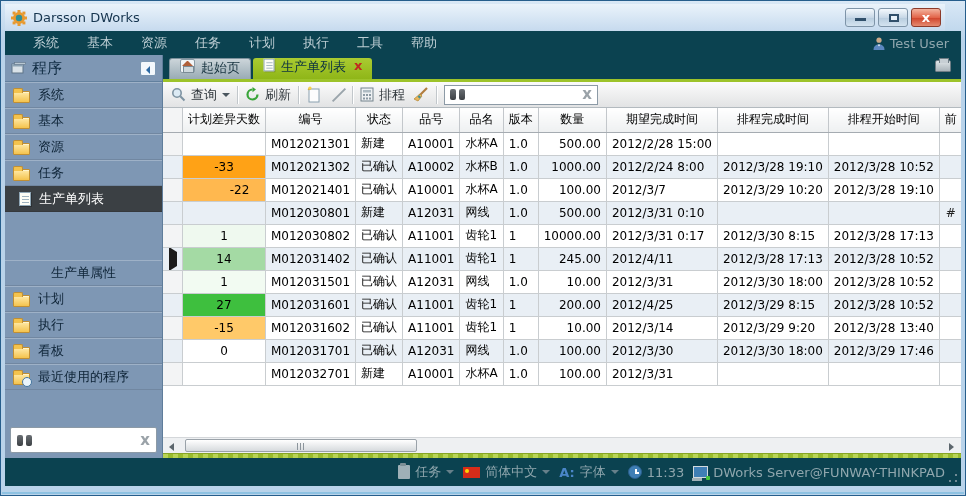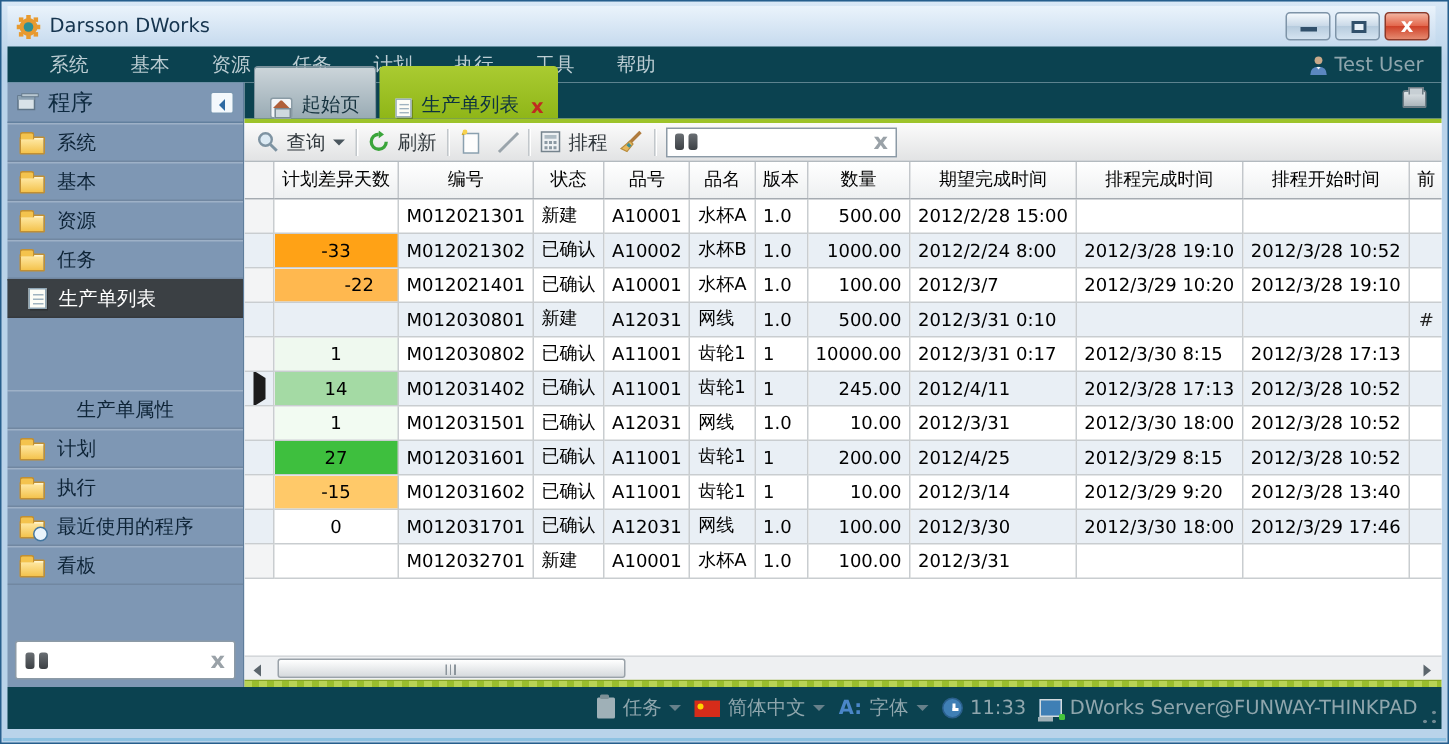--- a/index.html
+++ b/index.html
@@ -7,21 +7,21 @@
     font-family:"DejaVu Sans","Liberation Sans",sans-serif; }
   body { position:relative; background:#b9d3ea; }
 
   
   .frame { position:absolute; inset:0; border:1px solid #265e8c;
     background:linear-gradient(180deg,#d9e8f6,#b9d3ea 40px,#b9d3ea); }
   .frame::after { content:""; position:absolute; left:1px; right:1px; bottom:1px; height:2px;
     background:#8ec2e2; }
 
   
-  .titlebar { position:absolute; left:4px; top:3px; right:8px; height:27px;
+  .titlebar { position:absolute; left:4px; top:3px; right:20px; height:27px;
     display:flex; align-items:center; padding-left:6px;
     background:linear-gradient(180deg,#eaf3fb,#c6daee); }
   .title-text { font-size:13px; color:#15344e; margin-left:6px; }
   .win-btns { position:absolute; right:4px; top:4px; display:flex; gap:3px; }
   .win-btn { width:30px; height:19px; border:1px solid #7e94a8; border-radius:3px;
     background:linear-gradient(180deg,#f4f9fd,#c8d8e7 50%,#b6cbdd 50%,#d4e3f0);
     position:relative; cursor:pointer; }
   .win-btn.close { background:linear-gradient(180deg,#f3b39e,#e2654a 50%,#cf4128 50%,#e58a70);
     border-color:#8c3a2a; }
   .glyph-min { position:absolute; left:9px; bottom:5px; width:11px; height:3px; background:#31506b; }
@@ -77,21 +77,21 @@
   .icon-binocular { position:relative; width:15px; height:11px; flex:none; }
   .icon-binocular::before, .icon-binocular::after { content:""; position:absolute; top:0; width:6px;
     height:11px; background:linear-gradient(180deg,#6a6f74,#3c4044); border-radius:2px; }
   .icon-binocular::before { left:0; } .icon-binocular::after { right:0; }
 
   
   .main { position:absolute; left:162px; top:54px; right:4px; height:403px; background:#fff;
     display:flex; flex-direction:column; }
   .tabbar { height:24px; background:#0b4250; position:relative; display:flex; align-items:flex-end;
     padding-left:6px; gap:2px; flex:none; }
-  .tab { height:35px; border-radius:3px 3px 0 0; display:flex; align-items:flex-end; gap:6px;
+  .tab { height:21px; border-radius:3px 3px 0 0; display:flex; align-items:flex-start; gap:6px;
     padding:0 10px; font-size:13px; cursor:pointer; }
   .tab.inactive { background:linear-gradient(180deg,#ccd5da,#99abb4); color:#17333f;
     border:1px solid #7d929d; border-bottom:none; }
   .tab.active { background:linear-gradient(180deg,#aacb31,#8fb618); color:#0d3240; }
   .tab-close { color:#c02b20; font-weight:bold; font-size:13px; margin-left:2px; }
   .icon-home { width:15px; height:14px; background:#f2f5f7; border:1px solid #8a9ba5;
     border-radius:2px; position:relative; }
   .icon-home::before { content:""; position:absolute; left:2px; top:6px; width:9px; height:5px;
     background:#cfd9de; border:1px solid #7a8b95; }
   .icon-home::after { content:""; position:absolute; left:1px; top:1px;
@@ -278,26 +278,26 @@
       </div>
         <div class="side-item">
         <span class="side-icon icon-folder"></span>
         <span class="side-label">计划</span>
       </div>
         <div class="side-item">
         <span class="side-icon icon-folder"></span>
         <span class="side-label">执行</span>
       </div>
         <div class="side-item">
+        <span class="side-icon icon-folder"></span>
+        <span class="side-label">看板</span>
+      </div>
+        <div class="side-item">
         <span class="side-icon icon-folder recent"></span>
         <span class="side-label">最近使用的程序</span>
-      </div>
-        <div class="side-item">
-        <span class="side-icon icon-folder"></span>
-        <span class="side-label">看板</span>
       </div>
       </div>
     <div class="side-search">
       <span class="icon-binocular"></span>
       <input type="text" value="" style="">
       <span class="clear-x">x</span>
     </div>
   </div>
 
   <div class="main">

